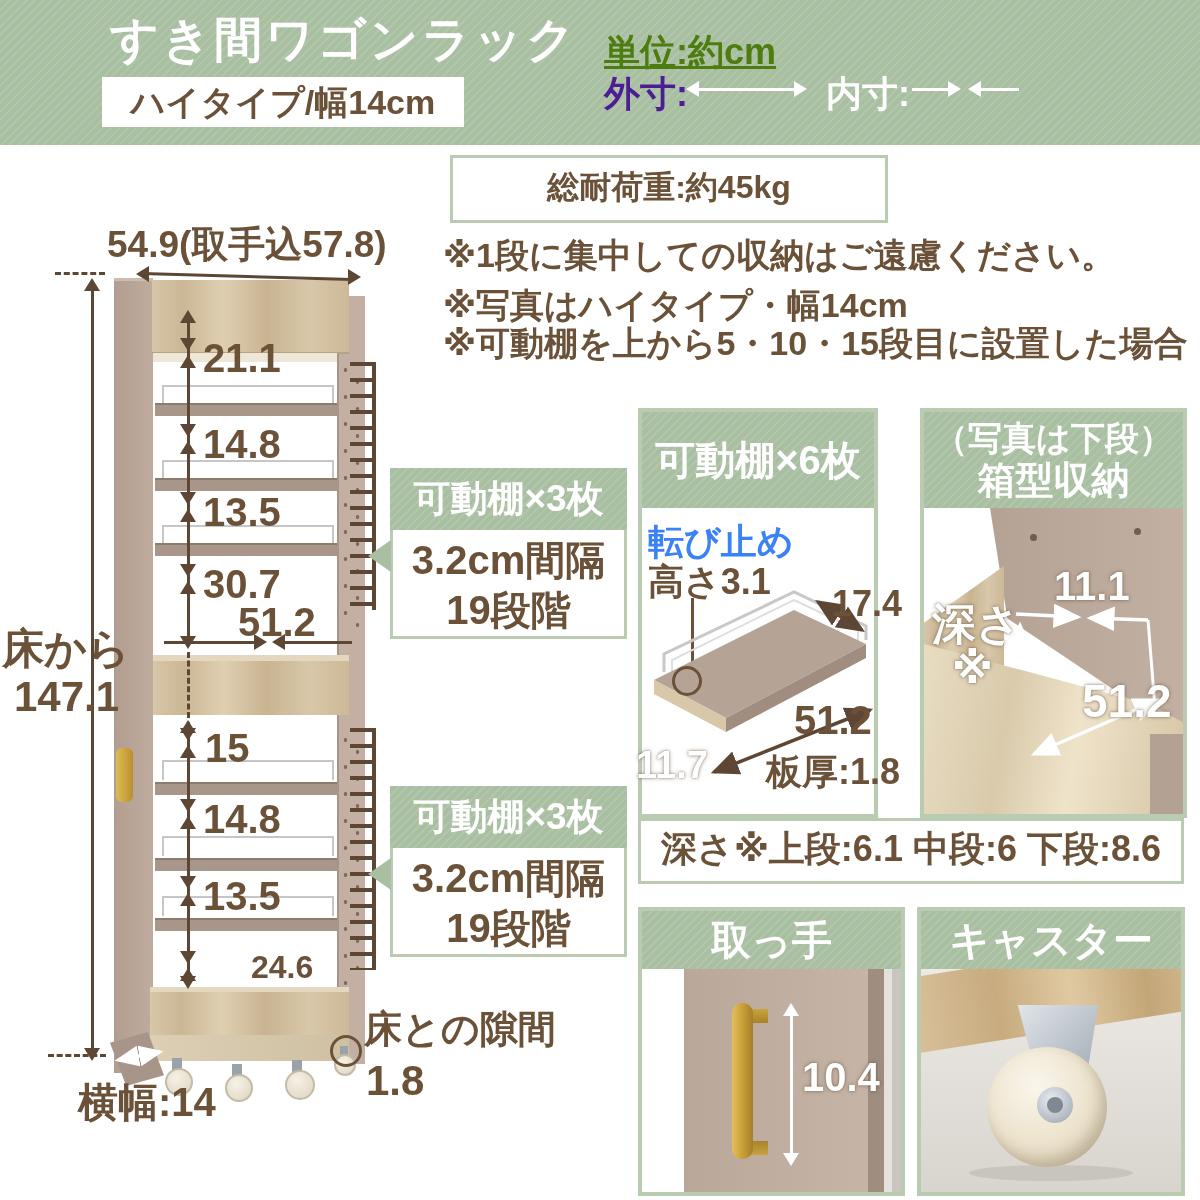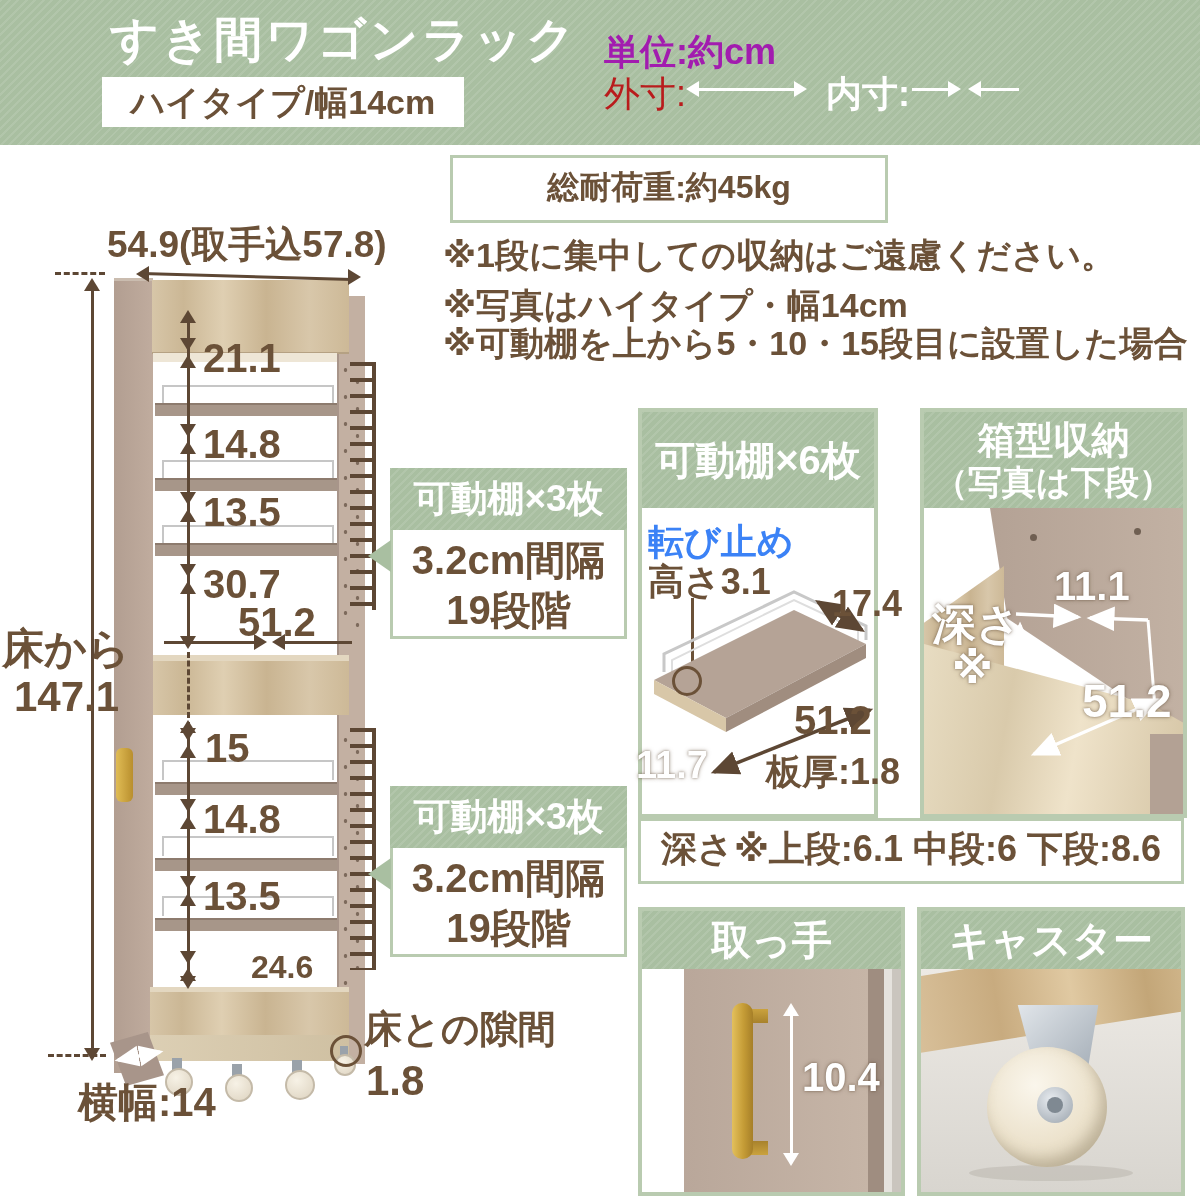--- a/index.html
+++ b/index.html
@@ -35,22 +35,22 @@
 </style>
 </head>
 <body>
 
 <div id="stage">
 
   <div class="band"></div>
   <div class="abs" style="left:110px;top:8px;font-size:48px;font-weight:bold;color:#fff;letter-spacing:3px;">すき間ワゴンラック</div>
   <div class="abs" style="left:102px;top:77px;width:362px;height:50px;background:#fff;"></div>
   <div class="abs" style="left:102px;top:77px;width:362px;height:50px;line-height:50px;text-align:center;font-size:34px;font-weight:bold;color:#6b5138;">ハイタイプ/幅14cm</div>
-  <div class="abs" style="left:604px;top:28px;font-size:36px;font-weight:bold;color:#a21caf;">単位:約cm</div>
-  <div class="abs" style="left:604px;top:70px;font-size:36px;font-weight:normal;color:#b91c1c;">外寸:</div>
+  <div class="abs" style="left:604px;top:28px;font-size:36px;font-weight:bold;color:#4d7c0f;text-decoration:underline;">単位:約cm</div>
+  <div class="abs" style="left:604px;top:70px;font-size:36px;font-weight:bold;color:#4c1d95;">外寸:</div>
   <div class="ln" style="--c:#fff;left:694px;top:88px;width:104px;height:3px;"></div>
   <div class="tri tl" style="--c:#fff;left:686px;top:81px;"></div>
   <div class="tri tr" style="--c:#fff;left:794px;top:81px;"></div>
   <div class="abs" style="left:826px;top:70px;font-size:36px;font-weight:bold;color:#fff;">内寸:</div>
   <div class="ln" style="--c:#fff;left:912px;top:88px;width:38px;height:3px;"></div>
   <div class="tri tr" style="--c:#fff;left:948px;top:81px;"></div>
   <div class="tri tl" style="--c:#fff;left:968px;top:81px;"></div>
   <div class="ln" style="--c:#fff;left:981px;top:88px;width:38px;height:3px;"></div>
 
   <div class="abs" style="left:450px;top:155px;width:438px;height:68px;border:3px solid #b9cbb0;box-sizing:border-box;background:#fff;"></div>
@@ -216,22 +216,22 @@
       <div class="circ" style="left:30px;top:158px;width:24px;height:24px;"></div>
       <div class="num" style="left:190px;top:78px;font-size:36px;">17.4</div>
       <div class="num" style="left:152px;top:192px;font-size:40px;">51.2</div>
       <div class="num" style="left:124px;top:246px;font-size:36px;">板厚:1.8</div>
       <div class="wtxt" style="left:-6px;top:238px;font-size:38px;">11.7</div>
     </div>
   </div>
 
   <div class="panel" style="left:920px;top:408px;width:267px;height:410px;">
     <div class="hd" style="height:96px;padding-top:6px;box-sizing:border-box;">
+      <div style="font-size:34px;line-height:40px;">（写真は下段）</div>
       <div style="font-size:38px;line-height:44px;">箱型収納</div>
-      <div style="font-size:34px;line-height:40px;">（写真は下段）</div>
     </div>
     <div class="bd" style="height:306px;overflow:hidden;">
       <div class="abs" style="left:66px;top:0;width:193px;height:240px;background:linear-gradient(90deg,#b4a295,#c2b1a3);clip-path:polygon(0 0,100% 0,100% 95%,9% 46%);"></div>
       <div class="abs" style="left:106px;top:26px;width:7px;height:7px;border-radius:50%;background:#6f5f52;"></div>
       <div class="abs" style="left:210px;top:20px;width:7px;height:7px;border-radius:50%;background:#6f5f52;"></div>
       <div class="abs wood" style="left:0;top:58px;width:80px;height:126px;clip-path:polygon(0 45%,100% 0,100% 100%,0 100%);"></div>
       <div class="abs" style="left:0;top:88px;width:259px;height:218px;background:linear-gradient(100deg,#e9dec4,#d9caab 35%,#efe3ca 60%,#d5c5a5);clip-path:polygon(0 22%,88% 50%,100% 58%,100% 100%,0 100%);"></div>
       <div class="abs" style="left:226px;top:226px;width:33px;height:80px;background:#b3a194;"></div>
       <svg class="abs" style="left:0;top:0;" width="259" height="306" viewBox="0 0 259 306">
         <defs>

